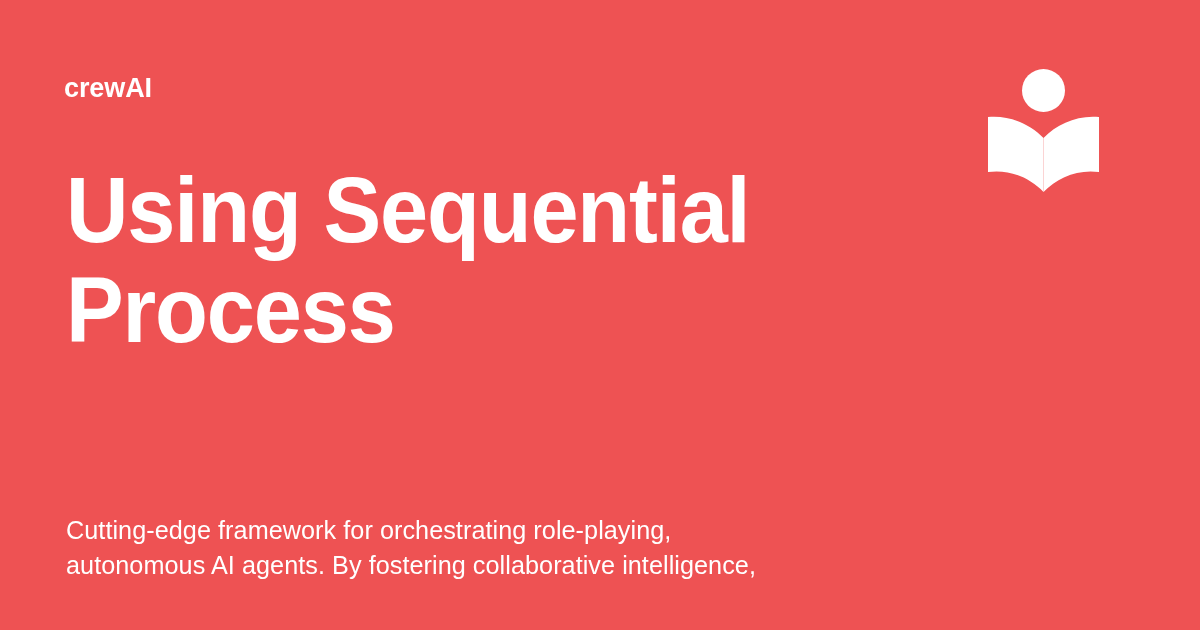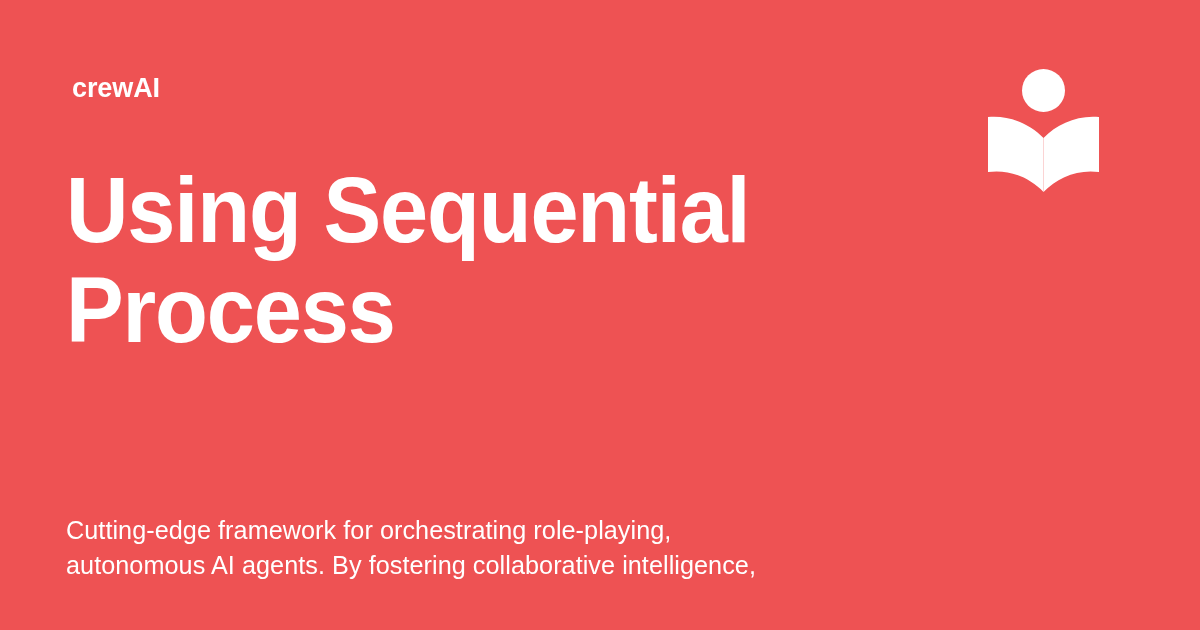--- a/index.html
+++ b/index.html
@@ -20,21 +20,21 @@
     box-sizing: border-box;
     width: 1200px;
     height: 630px;
     background: #ee5253;
     overflow: hidden;
   }
 
   
   .brand {
     position: absolute;
-    left: 72px;
+    left: 64px;
     top: 70px;
     height: 36px;
     display: flex;
     align-items: center;
   }
   .brand-wordmark {
     font-family: "Liberation Sans", "DejaVu Sans", sans-serif;
     font-size: 27px;
     font-weight: 700;
     line-height: 1;

